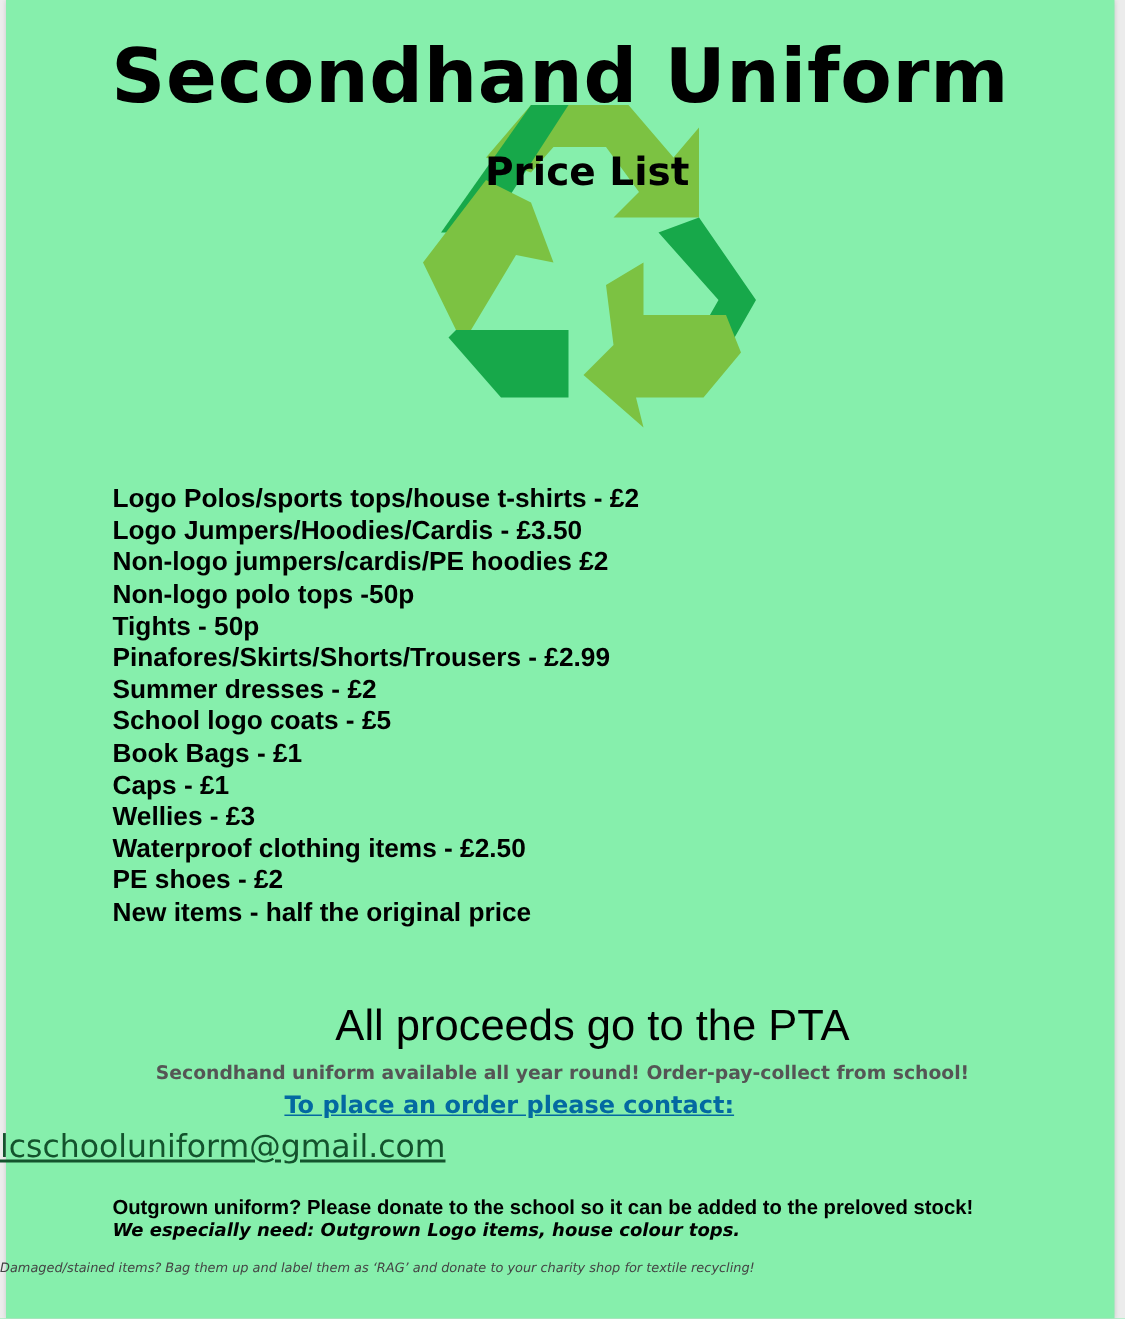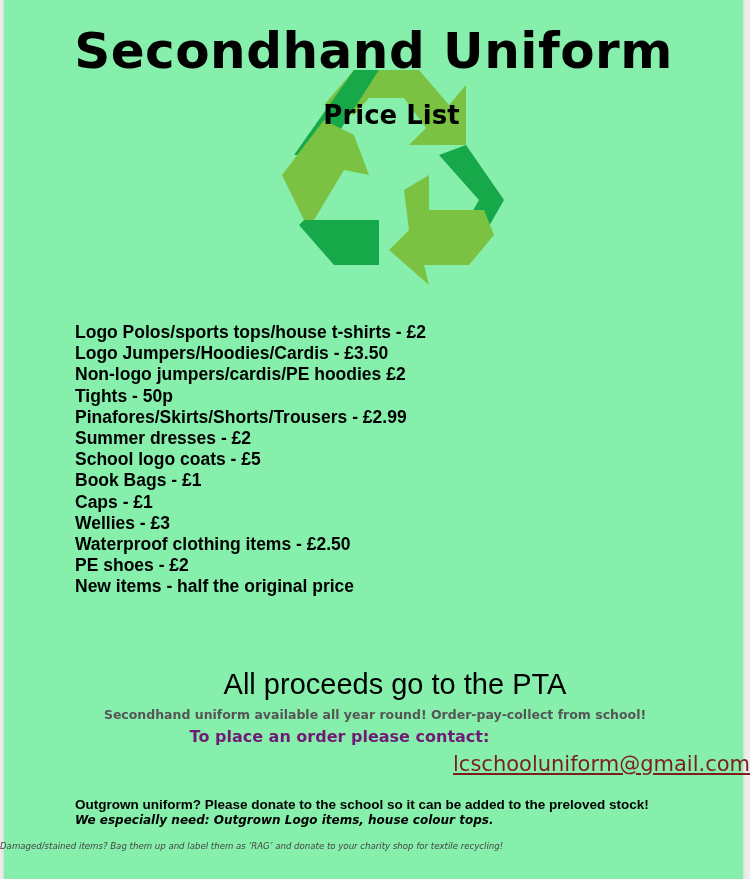--- a/index.html
+++ b/index.html
@@ -12,23 +12,23 @@
   .t2 { top: 100px; font-size: 26px; left: 0; margin-left: 18px; }
   .recycle { position: absolute; left: 200px; top: 60px; width: 370px; height: 230px; }
   .items { position: absolute; left: 71px; top: 322px; font-family: "Liberation Sans", sans-serif; font-weight: bold;
            font-size: 17.5px; line-height: 21.2px; color: #000; }
   .items div { white-space: nowrap; }
   .pta { position: absolute; top: 668px; left: 0; width: 739px; text-align: center; padding-left: 43px; box-sizing: border-box;
          font-family: "Liberation Sans", sans-serif; font-size: 29px; color: #000; font-weight: 500; }
   .avail { position: absolute; top: 707px; left: 0; width: 750px; text-align: center; font-family: "DejaVu Sans", sans-serif;
            font-size: 12.5px; font-weight: bold; color: #555; }
   .contact { position: absolute; top: 727px; left: 0; width: 679px; text-align: center; font-family: "DejaVu Sans", sans-serif;
-             font-size: 16px; font-weight: bold; color: #701a75; }
-  .email { position: absolute; top: 752px; left: 0; width: 750px; text-align: right; font-family: "DejaVu Sans", sans-serif;
-           font-size: 21px; color: #7f1d1d; text-decoration: underline; cursor: pointer; }
+             font-size: 16px; font-weight: bold; color: #0369a1; text-decoration: underline; }
+  .email { position: absolute; top: 752px; left: 0; width: 750px; text-align: left; font-family: "DejaVu Sans", sans-serif;
+           font-size: 21px; color: #14532d; text-decoration: underline; cursor: pointer; }
   .outgrown { position: absolute; top: 797px; left: 75px; font-family: "Liberation Sans", sans-serif; font-weight: bold;
               font-size: 13.5px; color: #000; white-space: nowrap; }
   .need { position: absolute; top: 813px; left: 75px; font-family: "DejaVu Sans", sans-serif; font-style: italic; font-weight: bold;
           font-size: 12px; color: #000; white-space: nowrap; }
   .rag { position: absolute; top: 841px; left: 0; width: 750px; text-align: left; font-family: "DejaVu Sans", sans-serif;
          font-style: italic; font-size: 8.6px; color: #444; }
 </style>
 </head>
 <body>
 
@@ -49,20 +49,21 @@
     <path d="M200 130 L225 115 L225 150 L280 150 L290 175 L265 205 L220 205 L225 225 L185 190 L205 170 Z" fill="#7cc242"></path>
   </svg>
 
   <div class="title t1">Secondhand Uniform</div>
   <div class="title t2">Price List</div>
 
   <div class="items">
     <div>Logo Polos/sports tops/house t-shirts - £2</div>
     <div>Logo Jumpers/Hoodies/Cardis - £3.50</div>
     <div>Non-logo jumpers/cardis/PE hoodies £2</div>
+    <div>Non-logo polo tops -50p</div>
     <div>Tights - 50p</div>
     <div>Pinafores/Skirts/Shorts/Trousers - £2.99</div>
     <div>Summer dresses - £2</div>
     <div>School logo coats - £5</div>
     <div>Book Bags - £1</div>
     <div>Caps - £1</div>
     <div>Wellies - £3</div>
     <div>Waterproof clothing items - £2.50</div>
     <div>PE shoes - £2</div>
     <div>New items - half the original price</div>

